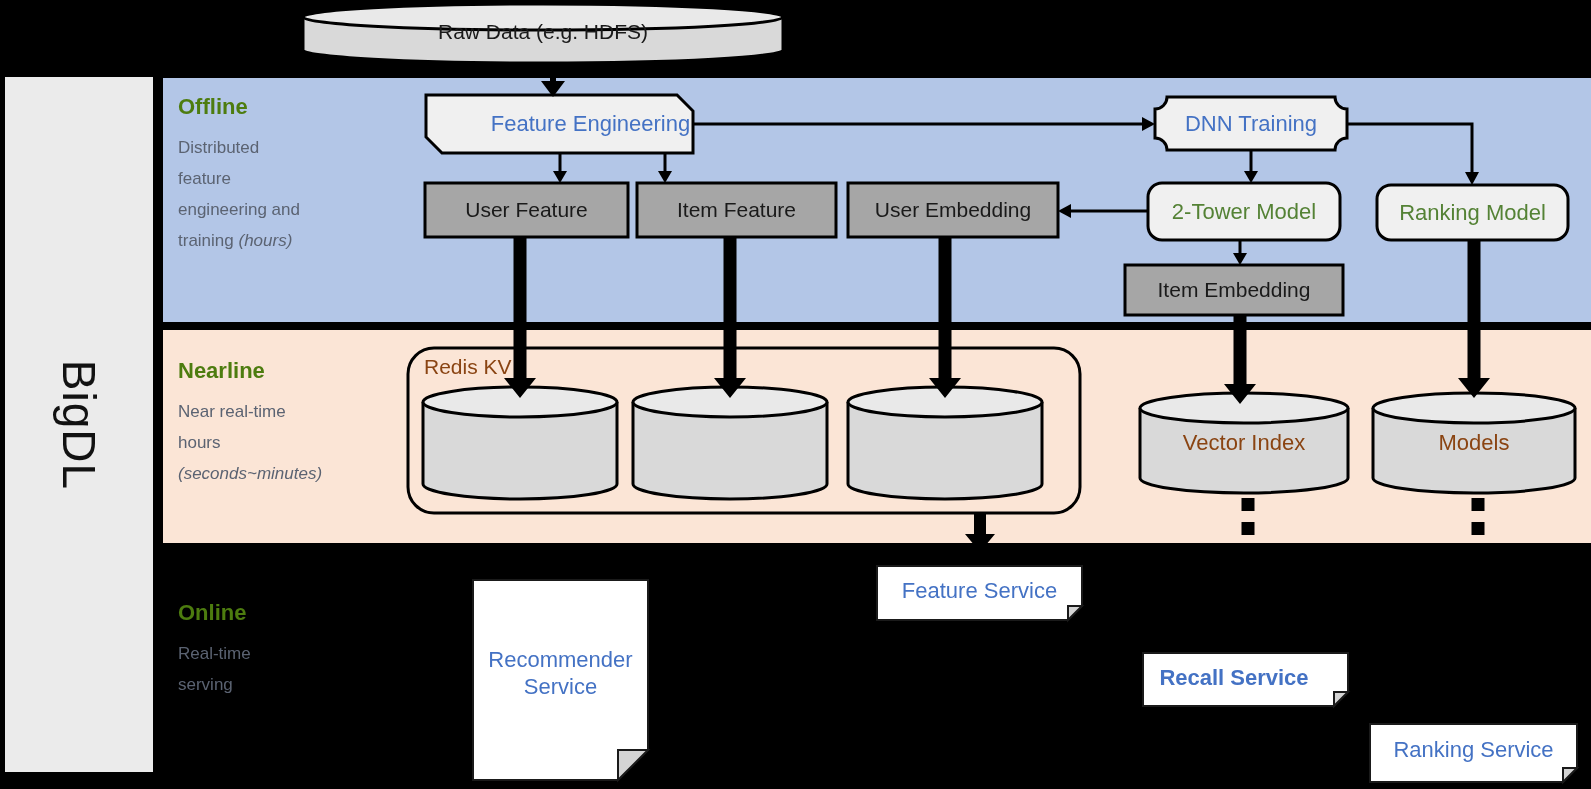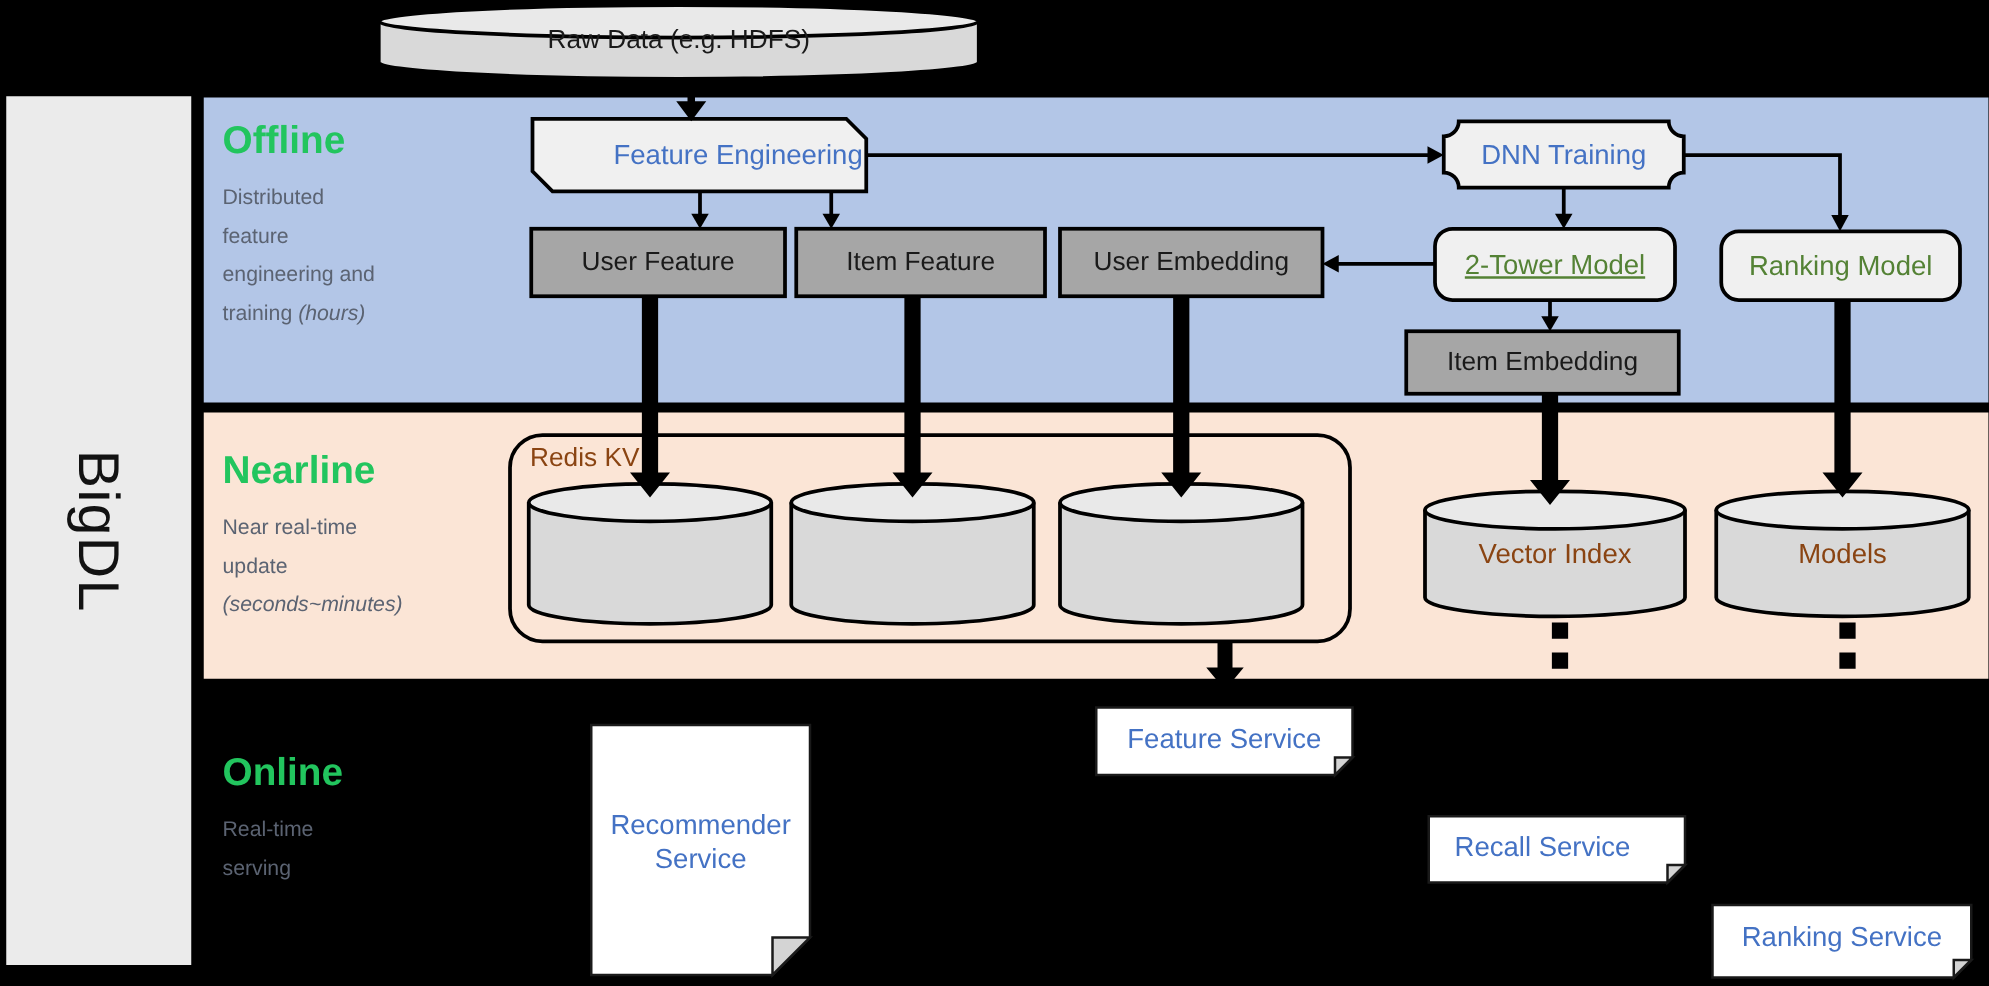--- a/index.html
+++ b/index.html
@@ -18,21 +18,21 @@
   
   .lbl{position:absolute;display:flex;align-items:center;justify-content:center;text-align:center;
        pointer-events:none;line-height:1.25;}
   .lbl.dark{color:#1a1a1a;font-size:21px;}
   .lbl.blue{color:#4472c4;font-size:22px;}
   .lbl.green{color:#548235;font-size:22px;}
   .lbl.brown{color:#8a4412;font-size:22px;}
   .lbl.left{justify-content:flex-start;text-align:left;}
   
   .sec{position:absolute;width:250px;}
-  .sec h2{margin:0 0 12px 0;font-size:31px;font-weight:600;color:#22c55e;}
+  .sec h2{margin:0 0 12px 0;font-size:22px;font-weight:600;color:#4d7c0f;}
   .sec.online h2{font-weight:700;}
   .sec .ln{font-size:17px;color:#5b6372;line-height:31px;}
   .sec .it{font-style:italic;}
 </style>
 </head>
 <body>
 
 <div class="stage">
 
   <div class="band offline"></div>
@@ -130,43 +130,43 @@
       <line x1="1478" y1="498" x2="1478" y2="545" stroke-width="13" stroke-dasharray="13 11"></line>
     </g>
   </svg>
 
   <div class="lbl dark" style="left:303px;top:10px;width:480px;height:44px;">Raw Data (e.g. HDFS)</div>
   <div class="lbl blue" style="left:426px;top:95px;width:267px;height:58px;margin-left:31px;">Feature Engineering</div>
   <div class="lbl blue" style="left:1155px;top:97px;width:192px;height:53px;">DNN Training</div>
   <div class="lbl dark" style="left:425px;top:183px;width:203px;height:54px;">User Feature</div>
   <div class="lbl dark" style="left:848px;top:183px;width:210px;height:54px;">User Embedding</div>
   <div class="lbl dark" style="left:637px;top:183px;width:199px;height:54px;">Item Feature</div>
-  <div class="lbl green" style="left:1148px;top:183px;width:192px;height:57px;text-decoration:underline;">2-Tower Model</div>
+  <div class="lbl green" style="left:1148px;top:183px;width:192px;height:57px;">2-Tower Model</div>
   <div class="lbl green" style="left:1377px;top:185px;width:191px;height:55px;">Ranking Model</div>
   <div class="lbl dark" style="left:1125px;top:265px;width:218px;height:50px;">Item Embedding</div>
   <div class="lbl brown left" style="left:424px;top:352px;width:160px;height:30px;font-size:21px;">Redis KV</div>
   <div class="lbl brown" style="left:1140px;top:410px;width:208px;height:66px;">Vector Index</div>
   <div class="lbl blue" style="left:473px;top:580px;width:175px;height:186px;">Recommender Service</div>
   <div class="lbl brown" style="left:1373px;top:410px;width:202px;height:66px;">Models</div>
   <div class="lbl blue" style="left:877px;top:566px;width:205px;height:50px;">Feature Service</div>
-  <div class="lbl blue" style="left:1143px;top:653px;width:182px;height:49px;">Recall Service</div>
+  <div class="lbl blue" style="left:1143px;top:653px;width:182px;height:49px;font-weight:bold;">Recall Service</div>
   <div class="lbl blue" style="left:1370px;top:724px;width:207px;height:52px;">Ranking Service</div>
 
   <div class="sec" style="left:178px;top:94px;">
     <h2>Offline</h2>
     <div class="ln">Distributed</div>
     <div class="ln">feature</div>
     <div class="ln">engineering and</div>
     <div class="ln"><span>training</span> <span class="it">(hours)</span></div>
   </div>
 
   <div class="sec" style="left:178px;top:358px;">
     <h2>Nearline</h2>
     <div class="ln">Near real-time</div>
-    <div class="ln">update</div>
+    <div class="ln">hours</div>
     <div class="ln it">(seconds~minutes)</div>
   </div>
 
   <div class="sec online" style="left:178px;top:600px;">
     <h2>Online</h2>
     <div class="ln">Real-time</div>
     <div class="ln">serving</div>
   </div>
 
 </div>

